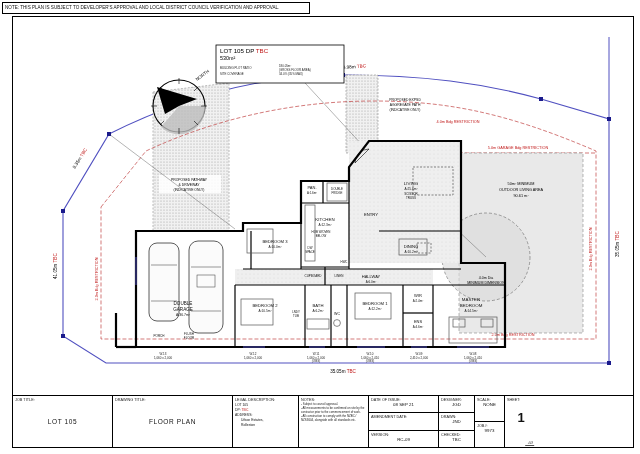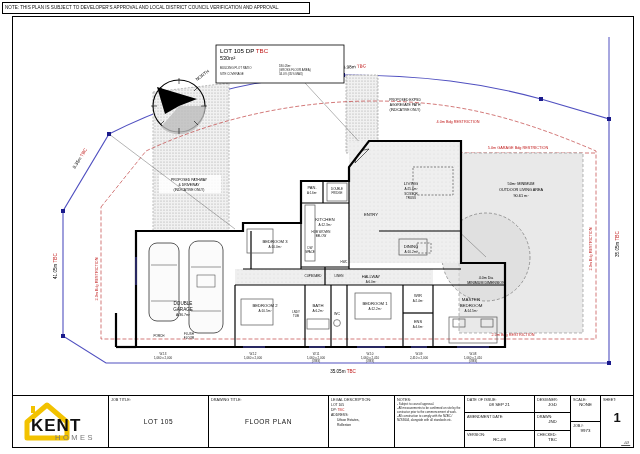--- a/index.html
+++ b/index.html
@@ -296,28 +296,20 @@
       <line x1="147" y1="108" x2="151" y2="104"></line>
       <line x1="181" y1="74" x2="185" y2="70"></line>
     </g>
     <path d="M144,70 L184,82 L166,89 L152,97 Z" fill="#000"></path>
     <text x="184" y="64" font-size="4.4" transform="rotate(-36 184 64)">NORTH</text>
   </g>
 </svg>
 
 <div class="tblock">
 
-  <div class="tb-cell" style="width:96px">
-    <svg width="94" height="50" viewBox="0 0 94 50">
-      <path d="M14,26 L34,9 L54,26 L54,42 L14,42 Z" fill="none" stroke="#f2c200" stroke-width="5" stroke-linejoin="round"></path>
-      <line x1="20" y1="17" x2="20" y2="10" stroke="#f2c200" stroke-width="4"></line>
-      <text x="18" y="35" font-size="17" font-weight="bold" fill="#111" letter-spacing="1">KENT</text>
-      <text x="42" y="44" font-size="7.5" fill="#777" letter-spacing="2.5">HOMES</text>
-    </svg>
-  </div>
 
   <div class="tb-cell" style="width:100px">
     <div class="tb-label">JOB TITLE:</div>
     <div class="tb-center">LOT 105</div>
   </div>
 
   <div class="tb-cell" style="width:120px">
     <div class="tb-label">DRAWING TITLE:</div>
     <div class="tb-center">FLOOR PLAN</div>
   </div>

